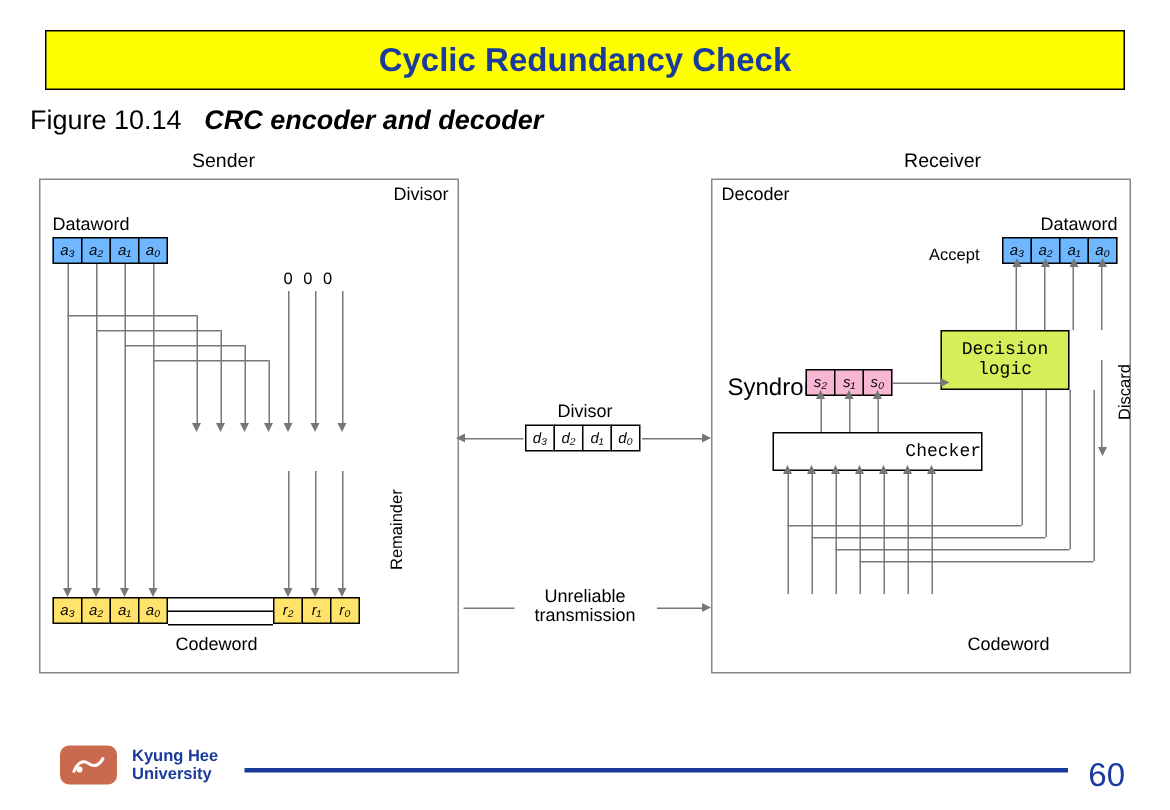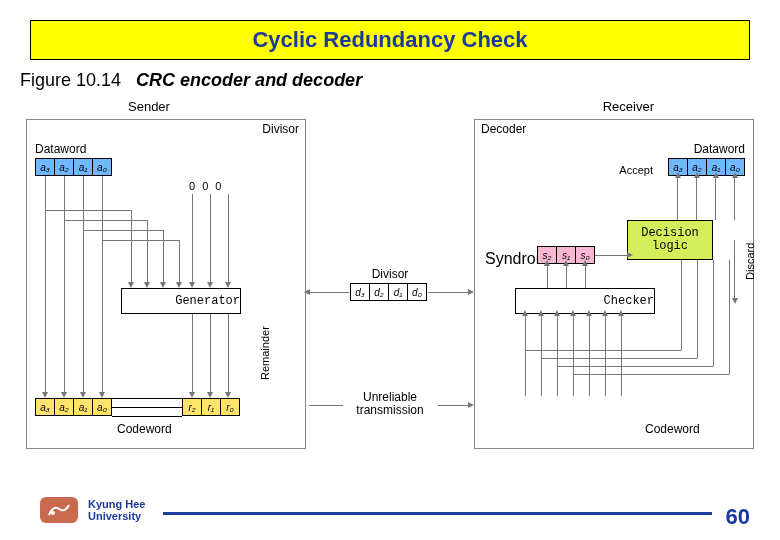--- a/index.html
+++ b/index.html
@@ -101,21 +101,21 @@
   .logo svg { width: 28px; height: 18px; }
   .inst {
     margin-left: 10px; font-size: 11px; font-weight: bold; color: #1a3a9c;
     line-height: 1.1;
   }
   .foot-line {
     flex: 1; height: 3px; background: #1a3a9c; margin: 0 14px 0 18px;
     margin-top: 6px;
   }
   .pagenum {
-    color: #1a3a9c; font-weight: bold; font-size: 22px; margin-right: 30px;
+    color: #1a3a9c; font-weight: normal; font-size: 22px; margin-right: 30px;
     margin-top: 14px;
   }
   .mid-label {
     position: absolute; font-size: 12px; text-align: center; width: 100px;
   }
 </style>
 </head>
 <body>
 
 <div class="title-bar">
@@ -166,23 +166,20 @@
     <div class="vline" style="left:152px; top:120px; height:44px;"></div>
 
     <div class="arrowhead-down" style="left:101px; top:162px;"></div>
     <div class="arrowhead-down" style="left:117px; top:162px;"></div>
     <div class="arrowhead-down" style="left:133px; top:162px;"></div>
     <div class="arrowhead-down" style="left:149px; top:162px;"></div>
     <div class="arrowhead-down" style="left:162px; top:162px;"></div>
     <div class="arrowhead-down" style="left:180px; top:162px;"></div>
     <div class="arrowhead-down" style="left:198px; top:162px;"></div>
 
-    <div class="block" style="left:94px; top:168px; width:120px; height:26px;">
-      <span>Generator</span>
-    </div>
 
     <div class="vline" style="left:165px; top:194px; height:80px;"></div>
     <div class="vline" style="left:183px; top:194px; height:80px;"></div>
     <div class="vline" style="left:201px; top:194px; height:80px;"></div>
     <div class="arrowhead-down" style="left:162px; top:272px;"></div>
     <div class="arrowhead-down" style="left:180px; top:272px;"></div>
     <div class="arrowhead-down" style="left:198px; top:272px;"></div>
     <div class="rot-label" style="left:232px; top:260px;">Remainder</div>
 
     <div class="arrowhead-down" style="left:15px; top:272px;"></div>

